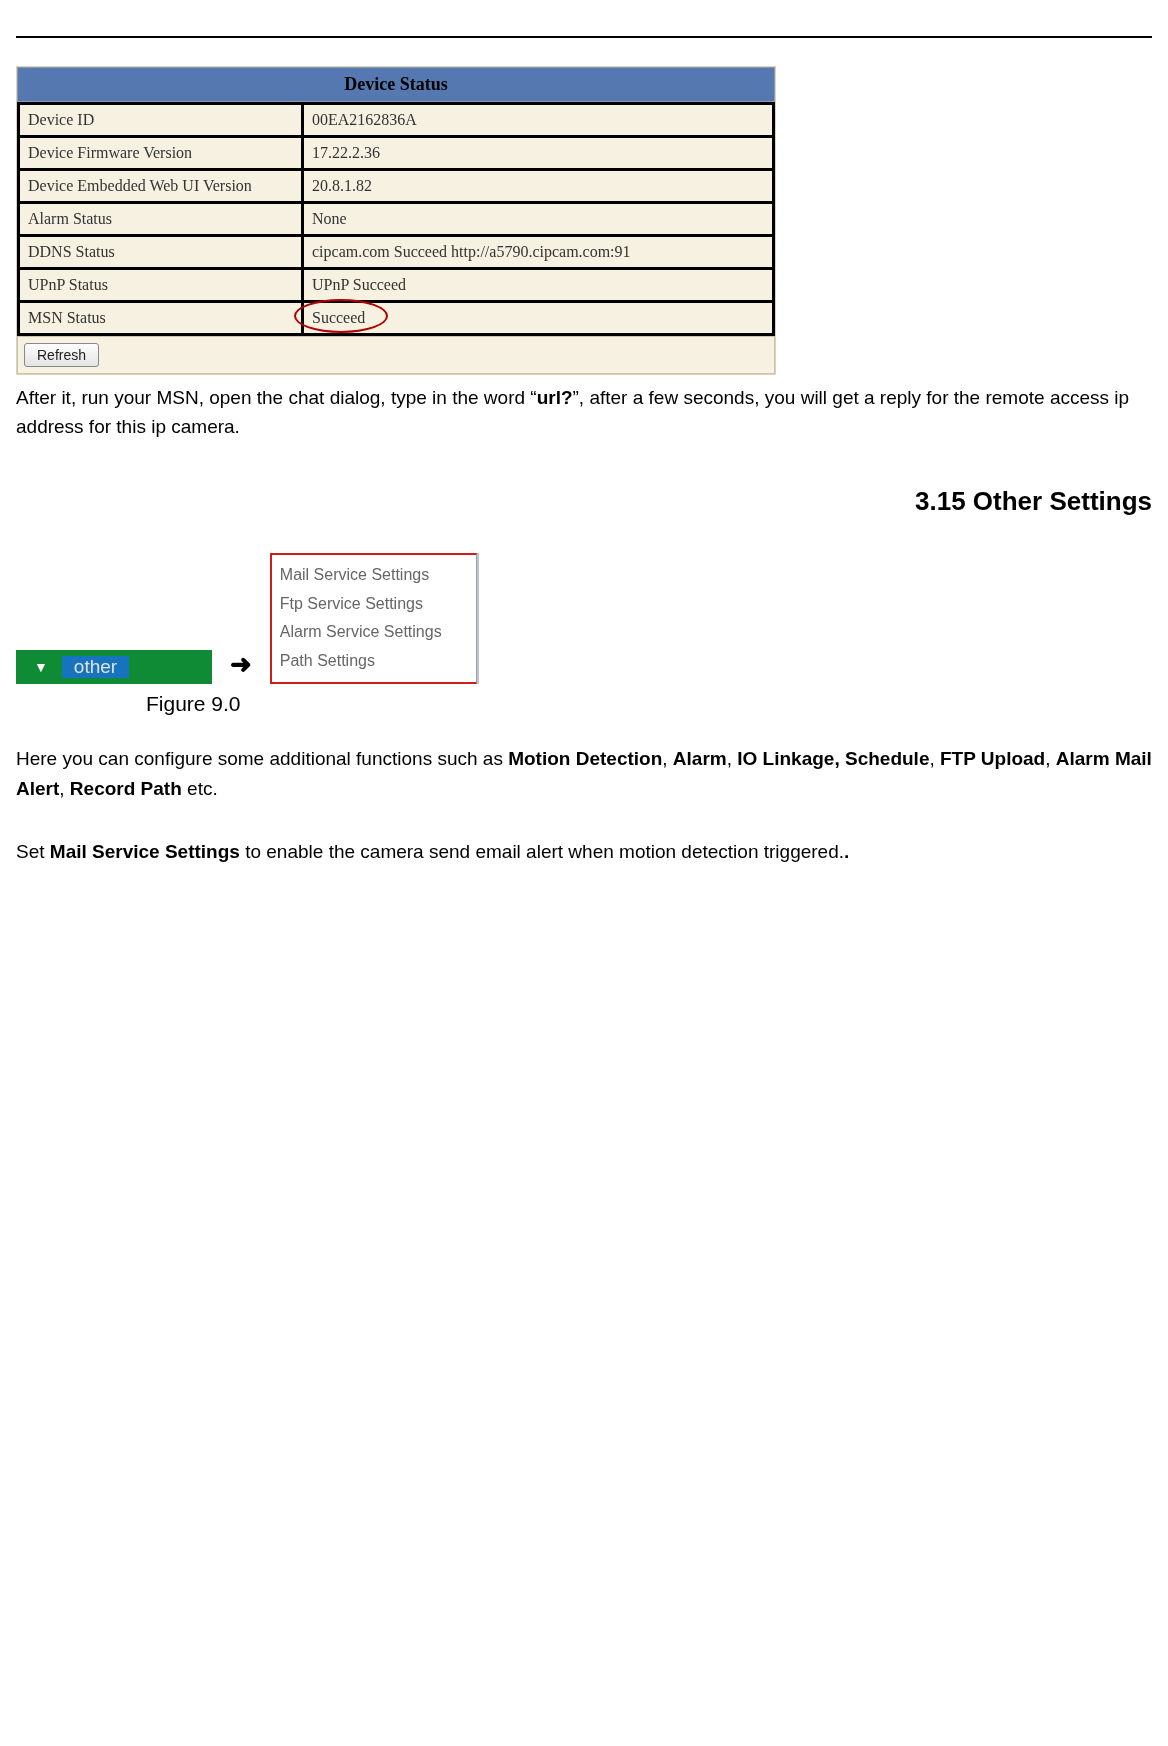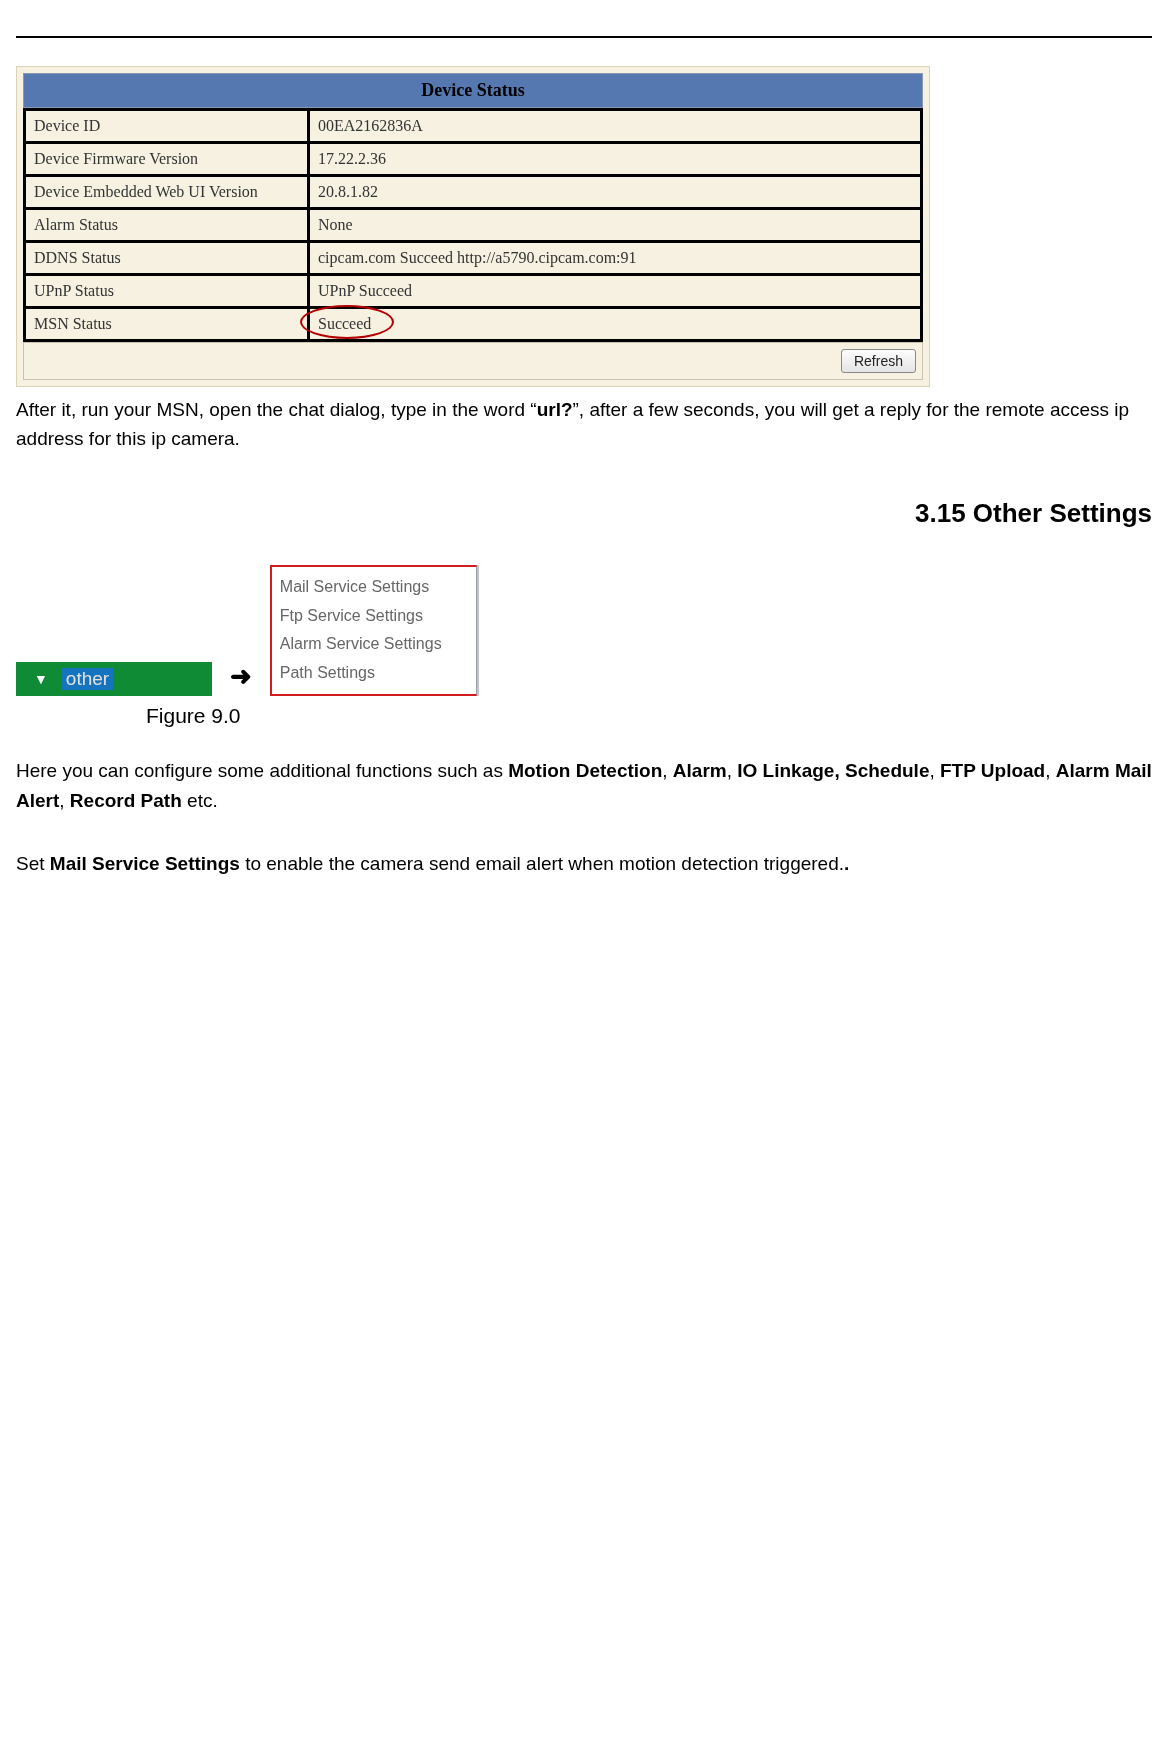--- a/index.html
+++ b/index.html
@@ -26,24 +26,23 @@
     font-family: Calibri, Arial, sans-serif;
     font-weight: bold;
     font-size: 20px;
     padding: 4px 0 6px 0;
     border-bottom: 2px solid #000;
   }
 
   
   .status-wrap {
     margin-top: 28px;
-    width: 914px;
+    width: 760px;
     background: #F6F1E1;
     border: 1px solid #dcd3b7;
-    padding: 6px;
     box-sizing: border-box;
   }
   .status-title {
     background: #5578B0;
     color: #000;
     text-align: center;
     font-family: "Times New Roman", serif;
     font-weight: bold;
     font-size: 18px;
     padding: 6px 0;
@@ -65,21 +64,21 @@
   table.status td.k {
     width: 265px;
     background: #F6F1E1;
   }
   table.status td.v {
     background: #F6F1E1;
   }
   .footer-row {
     border: 1px solid #c9c3b0;
     padding: 6px;
-    text-align: right;
+    text-align: left;
     background: #F6F1E1;
   }
   .refresh-btn {
     display: inline-block;
     font-family: Arial, sans-serif;
     font-size: 14px;
     padding: 3px 12px;
     border: 1px solid #888;
     border-radius: 3px;
     background: linear-gradient(#fdfdfd, #e4e4e4);
@@ -136,21 +135,21 @@
   }
   .tri-down {
     color: #fff;
     font-size: 14px;
     line-height: 1;
   }
   .other-txt {
     color: #e2e2e2;
     font-size: 19px;
     background: #1574bd;
-    padding: 0 4px;
+    padding: 0 12px;
   }
   .arrow-right {
     font-size: 26px;
     font-weight: bold;
     margin-bottom: 4px;
   }
   .popup-menu {
     width: 188px;
     border: 2px solid #d21b1b;
     border-right: 1px solid #9aa0a6;

